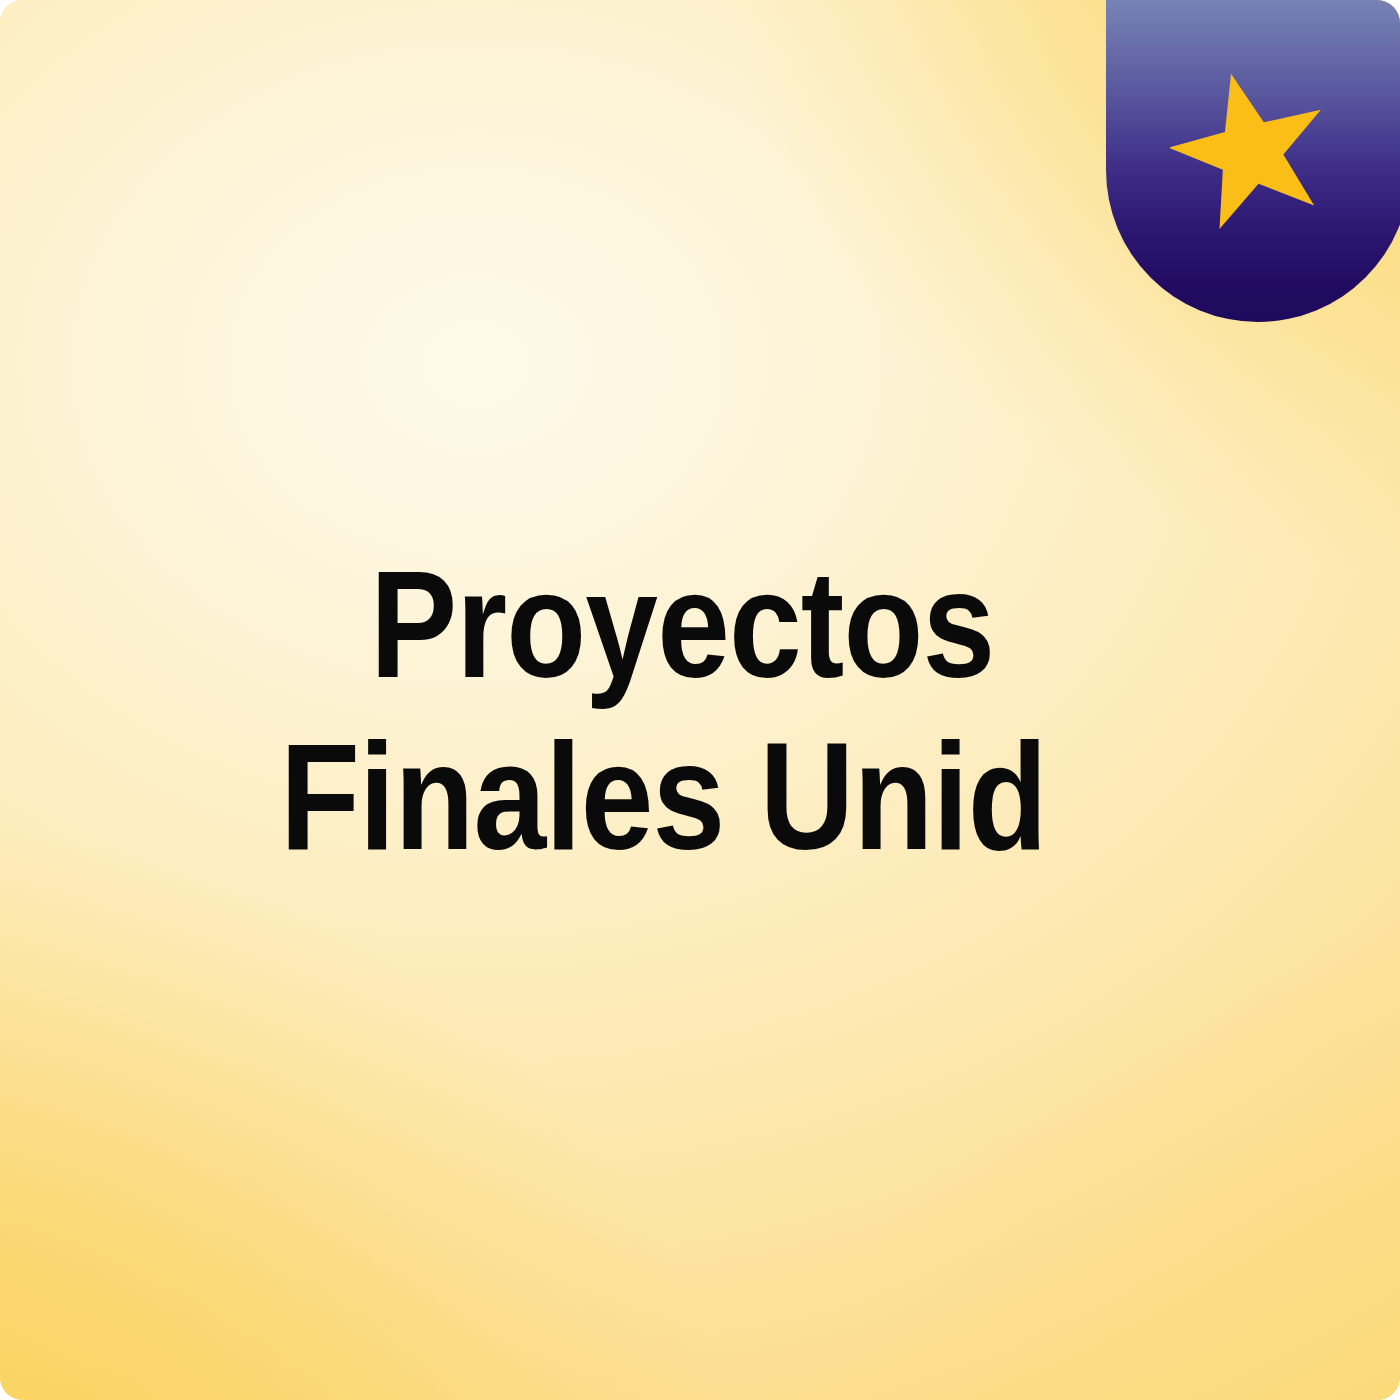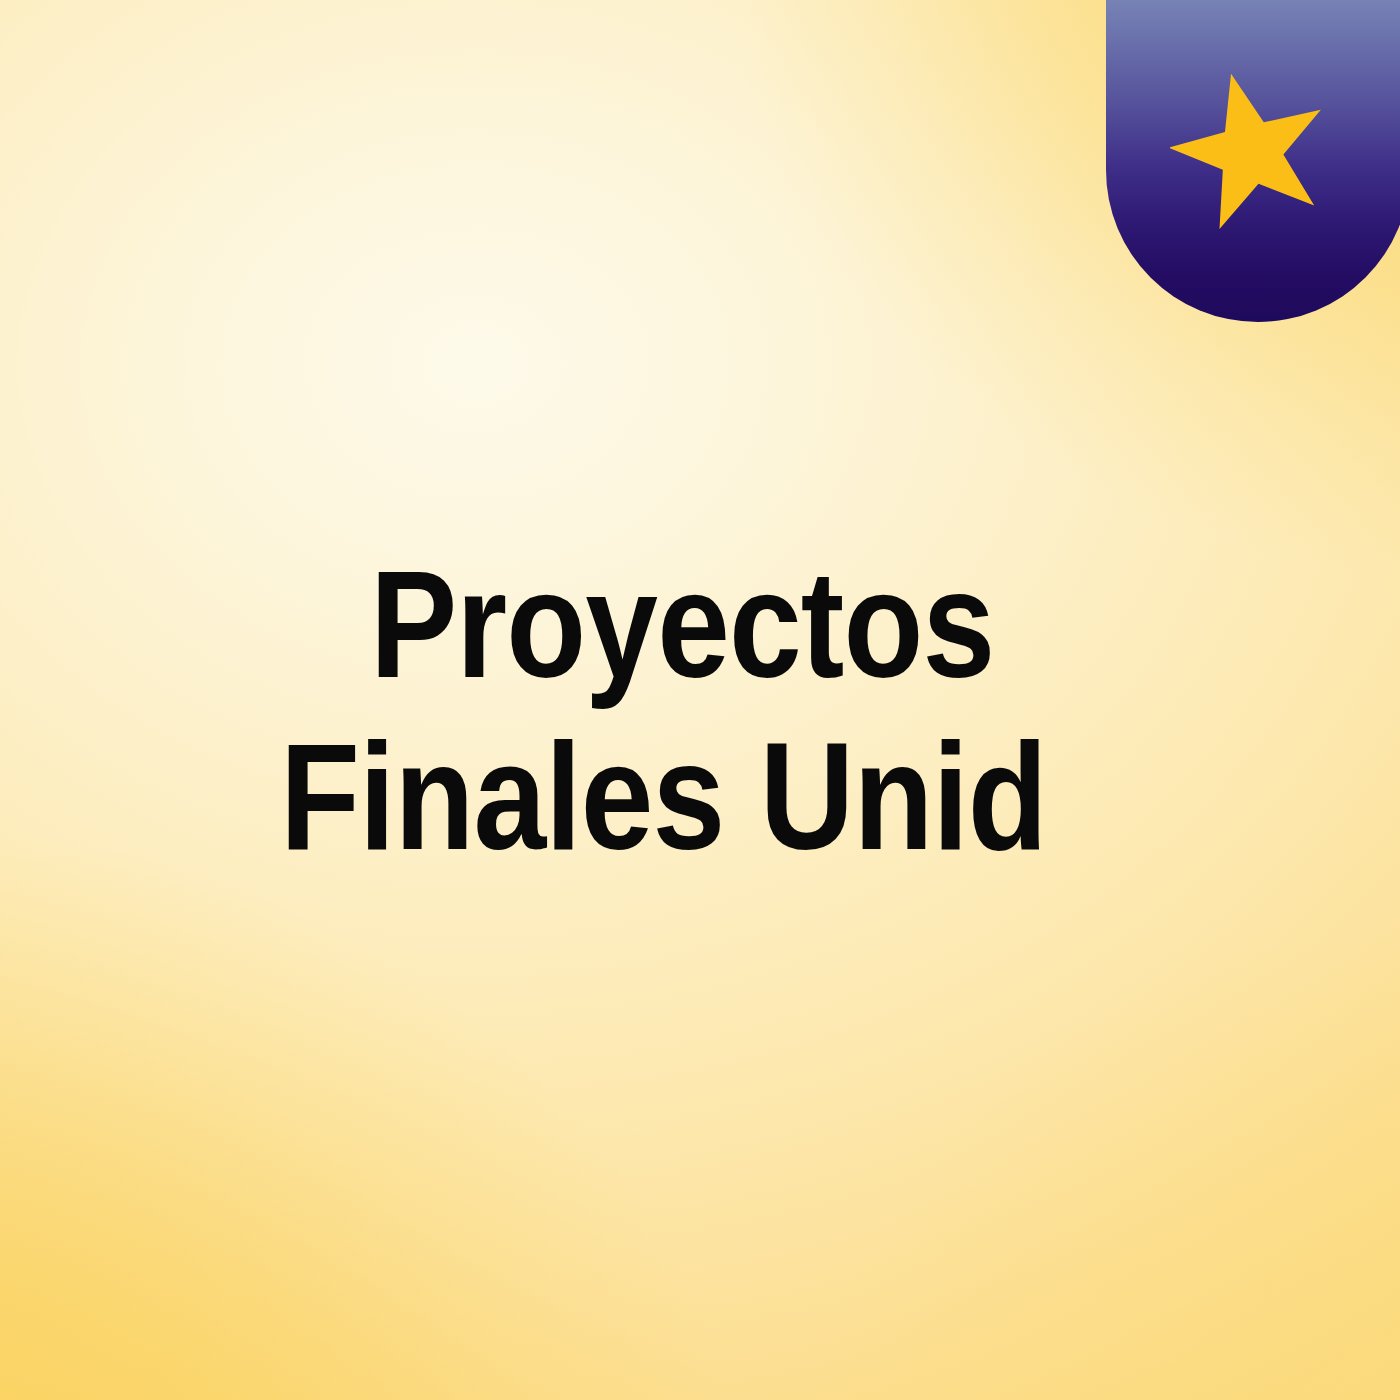--- a/index.html
+++ b/index.html
@@ -11,20 +11,21 @@
     overflow: hidden;
   }
 
   #slide {
     position: relative;
     width: 1400px;
     height: 1400px;
     overflow: hidden;
     font-family: "Liberation Sans", sans-serif;
     background-color: #fbd96a;
+    border-radius: 23px;
   }
 
   
   .bg-base {
     position: absolute;
     inset: 0;
     background:
       radial-gradient(120% 95% at 34% 26%,
         #fefaea 0%,
         #fdf6dd 16%,

